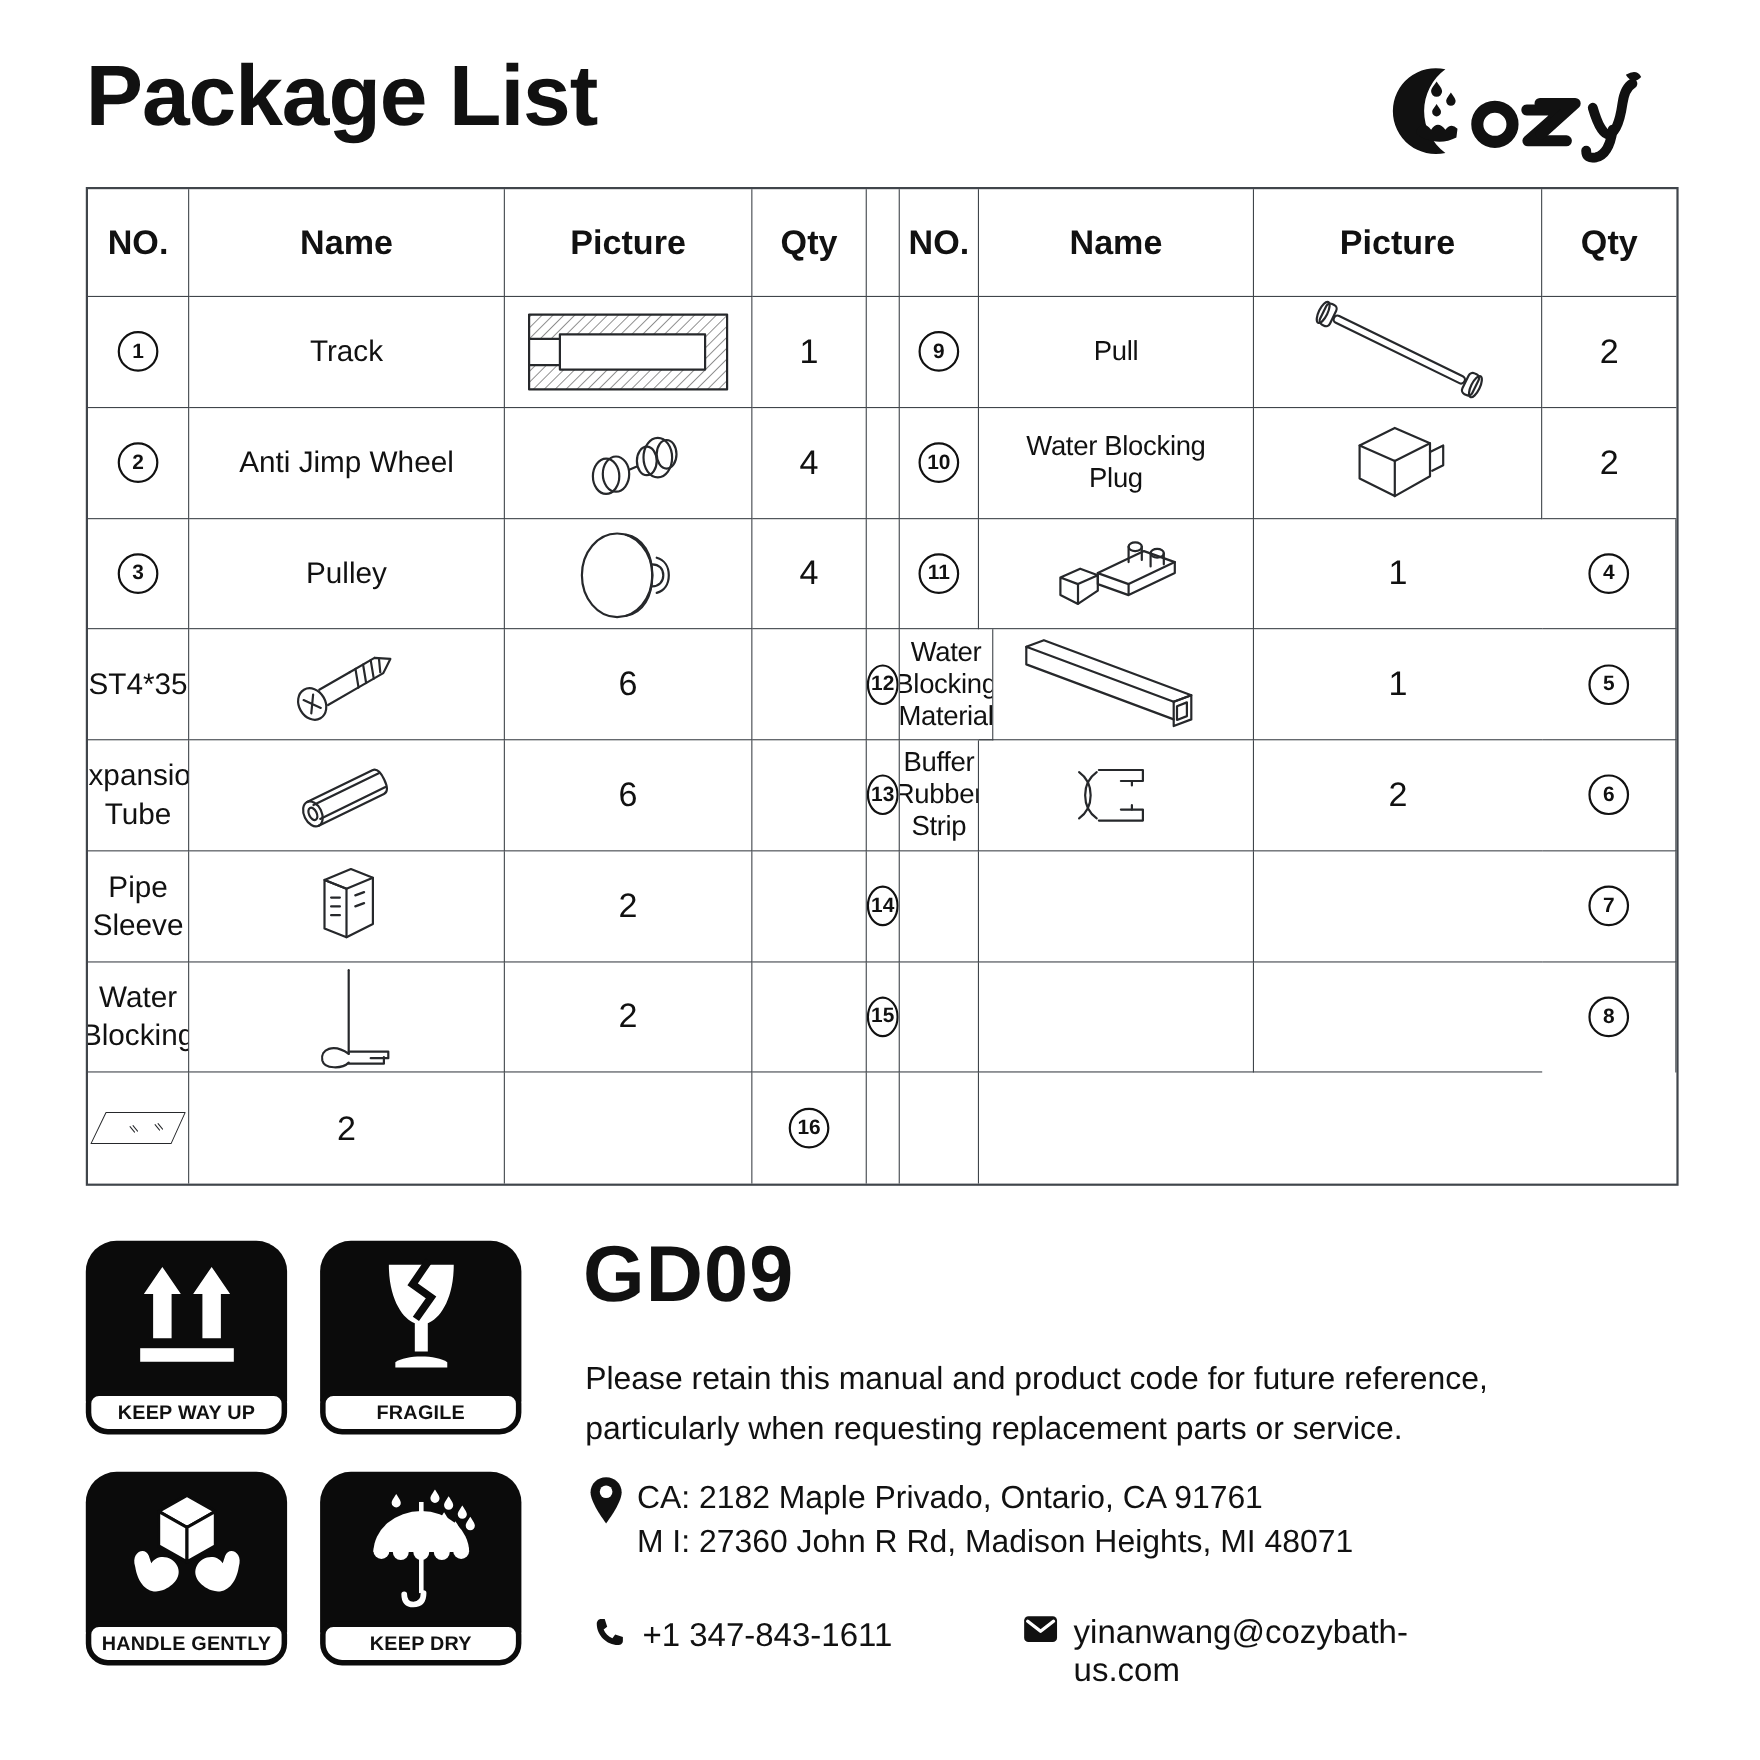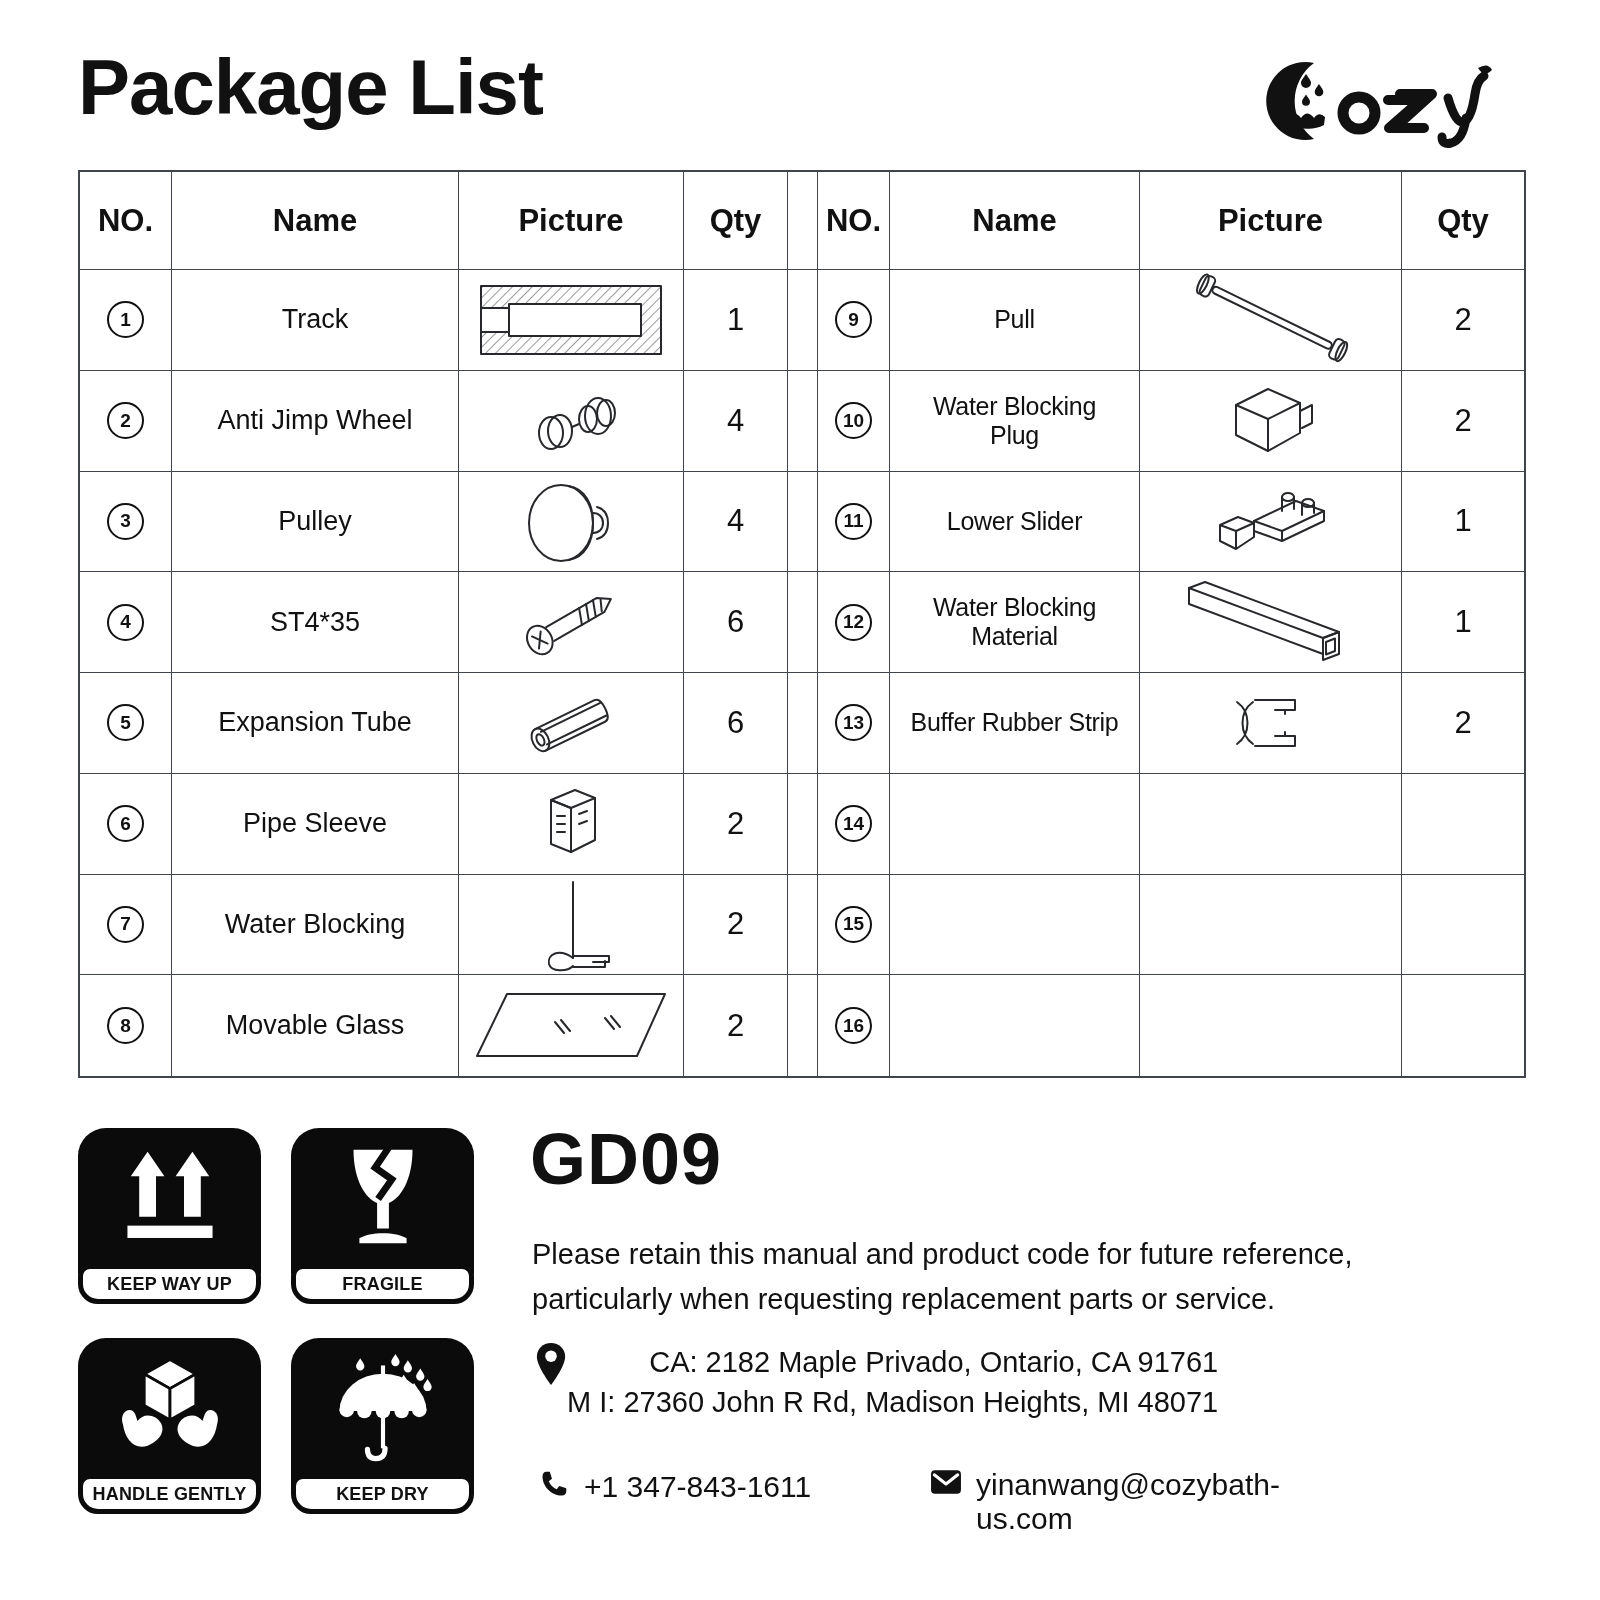--- a/index.html
+++ b/index.html
@@ -38,21 +38,21 @@
     display:flex; align-items:center; justify-content:center; }
   .mark-band { height:40px; background:#fff; border:5px solid var(--tile);
     border-radius:12px 12px 20px 20px; margin-top:-10px; position:relative;
     display:flex; align-items:center; justify-content:center;
     font-weight:700; font-size:18px; letter-spacing:0.2px; white-space:nowrap; }
 
   
   .pcode { position:absolute; left:530px; top:1118px; font-size:72px; font-weight:800; letter-spacing:1px; }
   .pnote { position:absolute; left:532px; top:1232px; width:965px; font-size:29px; line-height:1.55; }
   .addr { position:absolute; left:535px; top:1342px; display:flex; align-items:flex-start; }
-  .addr-lines { font-size:29px; line-height:1.38;text-align:right; }
+  .addr-lines { margin-left:12px; font-size:29px; line-height:1.38; }
   .contact-phone { position:absolute; left:540px; top:1468px; display:flex; align-items:center; font-size:30px; }
   .contact-email { position:absolute; left:930px; top:1468px; display:flex; font-size:30px; }
   .contact-phone .txt, .contact-email .txt { margin-left:14px; }
 </style>
 </head>
 <body>
 
 <div class="page">
 
   <div class="title">Package List</div>
@@ -158,21 +158,20 @@
         <path d="M58,15 C74,18 82,33 82,52 C82,71 74,86 58,89"></path>
         <path d="M82,42 C88,42 92,46 92,52 C92,58 88,62 82,62"></path>
         <path d="M86,36 C93,38 97,44 97,52 C97,60 93,66 86,68"></path>
       </svg>
     </div>
     <div class="cell qty">4</div>
     <div class="cell"></div>
     <div class="cell">
         <span class="cnum">11</span>
       </div>
-    <div class="cell rname">Lower Slider</div>
     <div class="cell pic">
       <svg width="150" height="100" viewBox="0 0 150 100">
         <path d="M58,50 L100,30 L128,40 L86,60 Z"></path>
         <path d="M58,50 V60 L86,70 V60 M128,40 V50 L86,70"></path>
         <ellipse cx="92" cy="26" rx="6" ry="4"></ellipse>
           <path d="M86,26 V40 M98,26 V38"></path>
         <ellipse cx="112" cy="32" rx="6" ry="4"></ellipse>
           <path d="M106,32 V44 M118,32 V42"></path>
         <path d="M24,54 L42,46 L58,52 L40,60 Z M24,54 V70 L40,78 V60 M58,52 V66 L40,78"></path>
       </svg>
@@ -277,21 +276,20 @@
     <div class="cell">
         <span class="cnum">15</span>
       </div>
     <div class="cell rname"></div>
     <div class="cell pic"></div>
     <div class="cell qty c9"></div>
 
     <div class="cell bb0">
         <span class="cnum">8</span>
       </div>
-    <div class="cell name bb0">Movable Glass</div>
     <div class="cell pic bb0">
       <svg width="200" height="84" viewBox="0 0 200 84">
         <polygon points="36,10 194,10 166,72 6,72"></polygon>
         <path d="M84,38 l9,11 M90,36 l9,11 M134,34 l9,11 M140,32 l9,11"></path>
       </svg>
     </div>
     <div class="cell qty bb0">2</div>
     <div class="cell bb0"></div>
     <div class="cell bb0">
         <span class="cnum">16</span>

